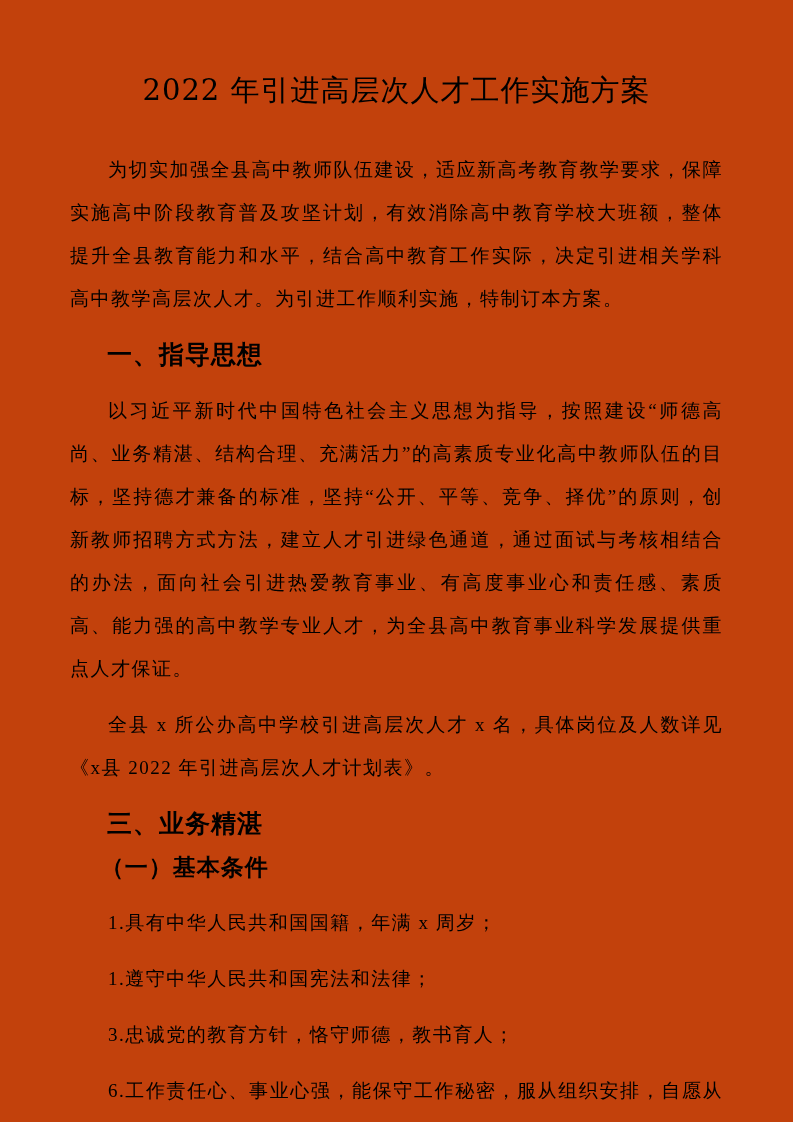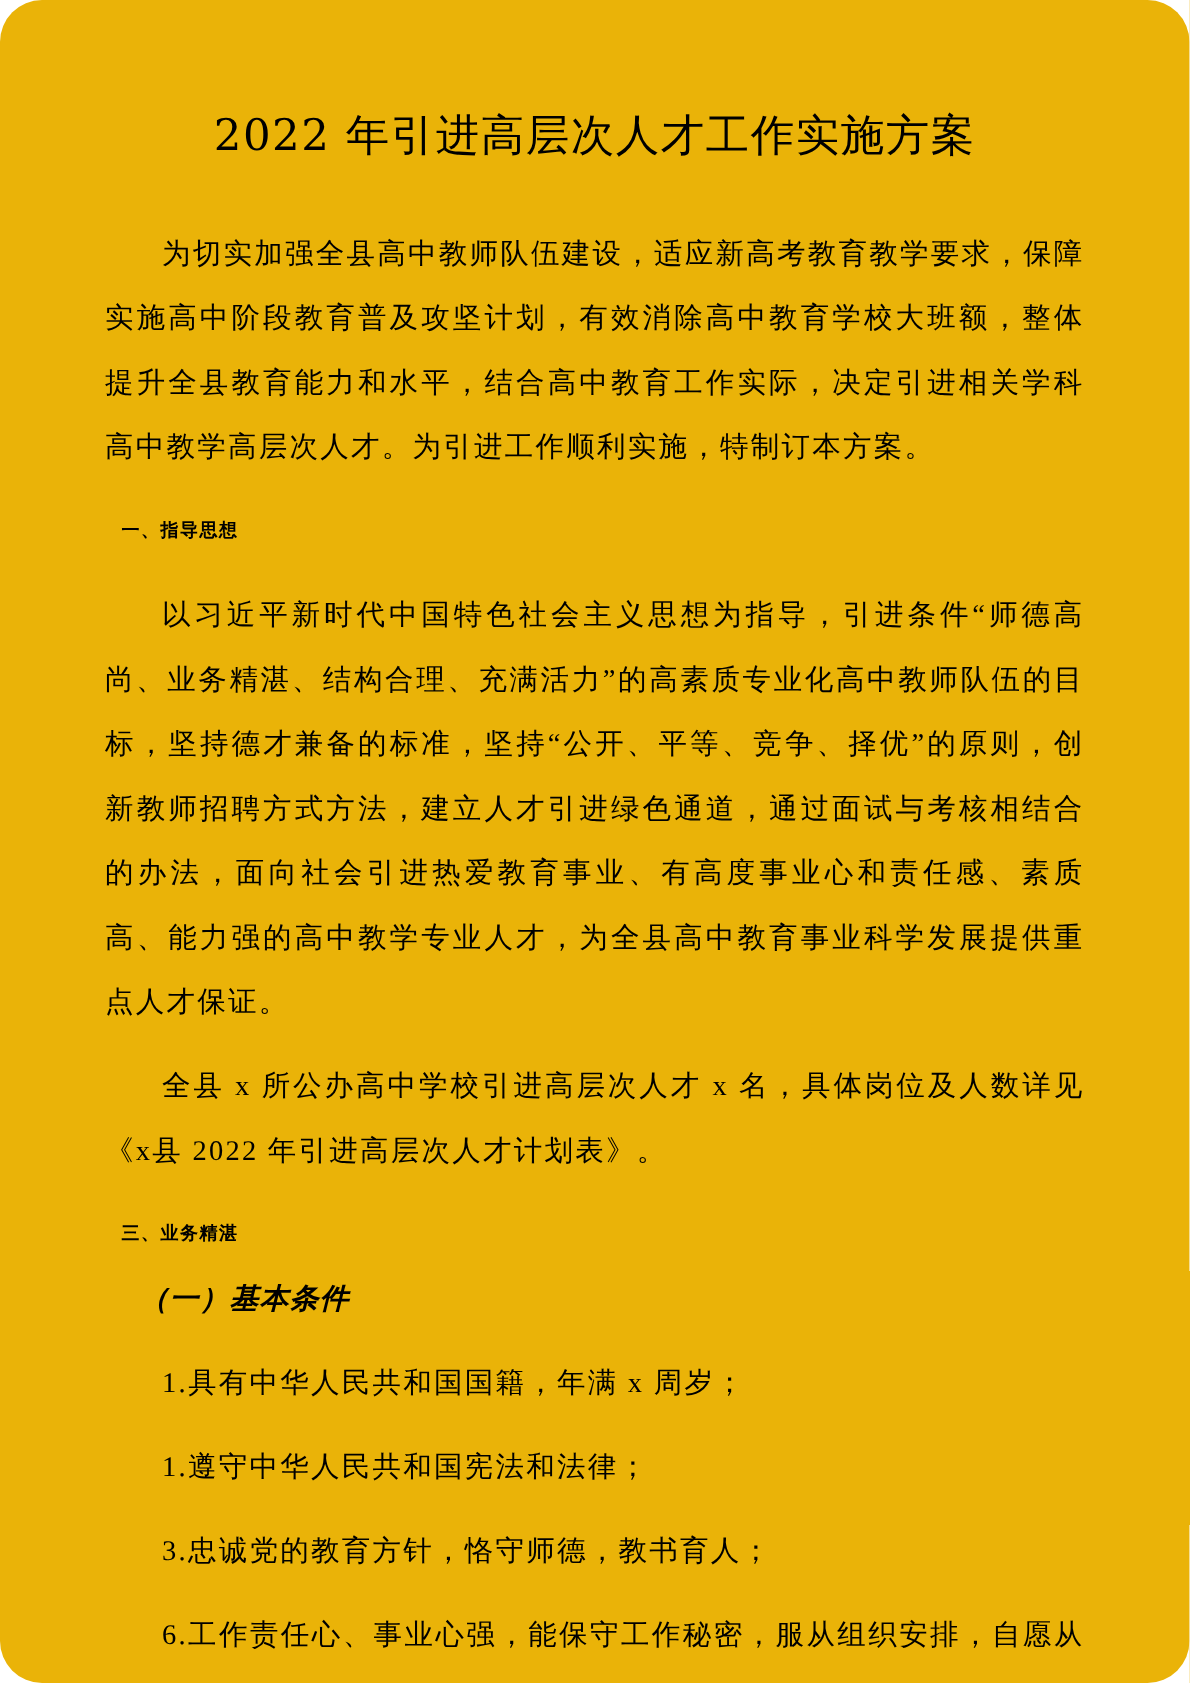--- a/index.html
+++ b/index.html
@@ -5,27 +5,26 @@
   html, body {
     margin: 0;
     padding: 0;
     background: #ffffff;
   }
   .page {
     position: relative;
     width: 793px;
     height: 1122px;
     margin: 0 auto;
-    background: #eab308;
+    background: #c2410c;
     box-sizing: border-box;
     padding: 66px 57px 0 57px;
     color: #000000;
     font-family: "Liberation Serif", "DejaVu Serif", serif;
     overflow: hidden;
-    border-radius: 28px;
   }
   .doc-title {
     margin: 0 0 34px 0;
     font-size: 29px;
     font-weight: 400;
     line-height: 48px;
     text-align: center;
     letter-spacing: 1px;
     font-family: "DejaVu Serif", "Liberation Serif", serif;
   }
@@ -33,50 +32,49 @@
     margin: 13px;
     font-size: 19px;
     line-height: 43px;
     letter-spacing: 1.5px;
     text-align: justify;
     text-indent: 2em;
     word-break: break-all;
   }
   .section-heading {
     margin: 0;
-    font-size: 12px;
+    font-size: 25px;
     line-height: 43px;
     font-weight: 700;
     letter-spacing: 1px;
     text-indent: 2em;
-    font-family: Liberation Mono, monospace;
+    font-family: Liberation Sans, sans-serif;
   }
   .sub-heading {
     margin: 0;
-    font-size: 19px;
+    font-size: 23px;
     line-height: 43px;
     font-weight: 700;
     letter-spacing: 1px;
     text-indent: 1.9em;
     font-family: "DejaVu Serif", "Liberation Serif", serif;
-    font-style: italic;
   }
 </style>
 </head>
 <body>
 
 <div class="page">
 
   <h1 class="doc-title">2022 年引进高层次人才工作实施方案</h1>
 
   <p class="para">为切实加强全县高中教师队伍建设，适应新高考教育教学要求，保障实施高中阶段教育普及攻坚计划，有效消除高中教育学校大班额，整体提升全县教育能力和水平，结合高中教育工作实际，决定引进相关学科高中教学高层次人才。为引进工作顺利实施，特制订本方案。</p>
 
   <h2 class="section-heading">一、指导思想</h2>
 
-  <p class="para">以习近平新时代中国特色社会主义思想为指导，引进条件“师德高尚、业务精湛、结构合理、充满活力”的高素质专业化高中教师队伍的目标，坚持德才兼备的标准，坚持“公开、平等、竞争、择优”的原则，创新教师招聘方式方法，建立人才引进绿色通道，通过面试与考核相结合的办法，面向社会引进热爱教育事业、有高度事业心和责任感、素质高、能力强的高中教学专业人才，为全县高中教育事业科学发展提供重点人才保证。</p>
+  <p class="para">以习近平新时代中国特色社会主义思想为指导，按照建设“师德高尚、业务精湛、结构合理、充满活力”的高素质专业化高中教师队伍的目标，坚持德才兼备的标准，坚持“公开、平等、竞争、择优”的原则，创新教师招聘方式方法，建立人才引进绿色通道，通过面试与考核相结合的办法，面向社会引进热爱教育事业、有高度事业心和责任感、素质高、能力强的高中教学专业人才，为全县高中教育事业科学发展提供重点人才保证。</p>
 
 
   <p class="para">全县 x 所公办高中学校引进高层次人才 x 名，具体岗位及人数详见《x县 2022 年引进高层次人才计划表》。</p>
 
   <h2 class="section-heading">三、业务精湛</h2>
 
   <h3 class="sub-heading">（一）基本条件</h3>
 
   <p class="para">1.具有中华人民共和国国籍，年满 x 周岁；</p>
 

